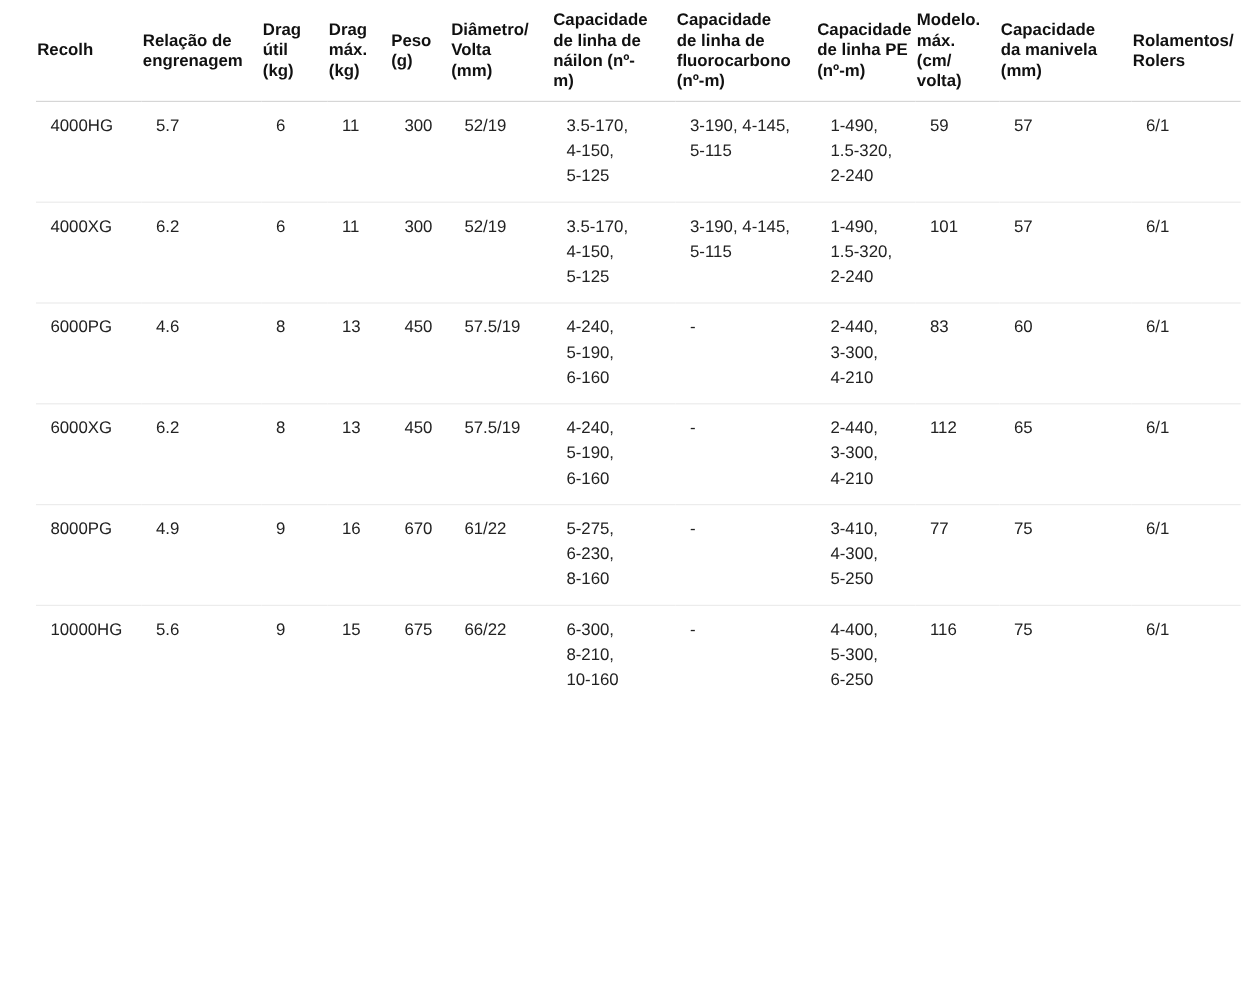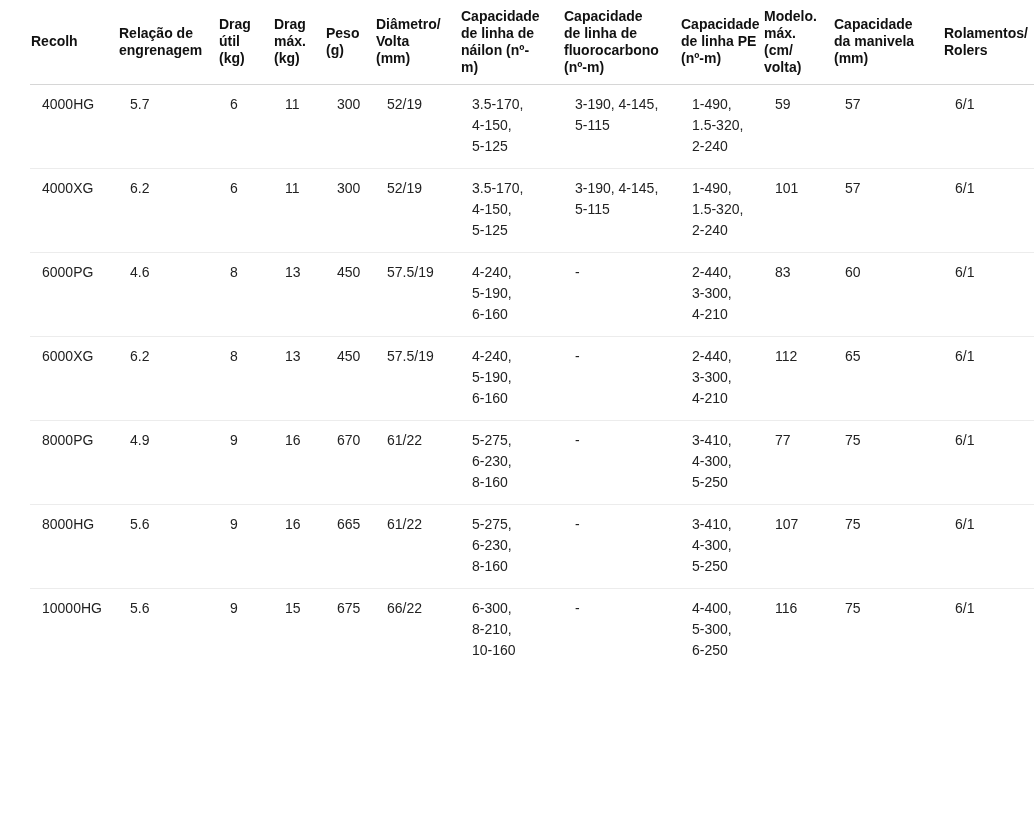--- a/index.html
+++ b/index.html
@@ -204,38 +204,20 @@
 8-160</td>
         <td>-</td>
         <td>3-410,
 4-300,
 5-250</td>
         <td>77</td>
         <td>75</td>
         <td>6/1</td>
       </tr>
       <tr>
-        <td>8000HG</td>
-        <td>5.6</td>
-        <td>9</td>
-        <td>16</td>
-        <td>665</td>
-        <td>61/22</td>
-        <td>5-275,
-6-230,
-8-160</td>
-        <td>-</td>
-        <td>3-410,
-4-300,
-5-250</td>
-        <td>107</td>
-        <td>75</td>
-        <td>6/1</td>
-      </tr>
-      <tr>
         <td>10000HG</td>
         <td>5.6</td>
         <td>9</td>
         <td>15</td>
         <td>675</td>
         <td>66/22</td>
         <td>6-300,
 8-210,
 10-160</td>
         <td>-</td>

